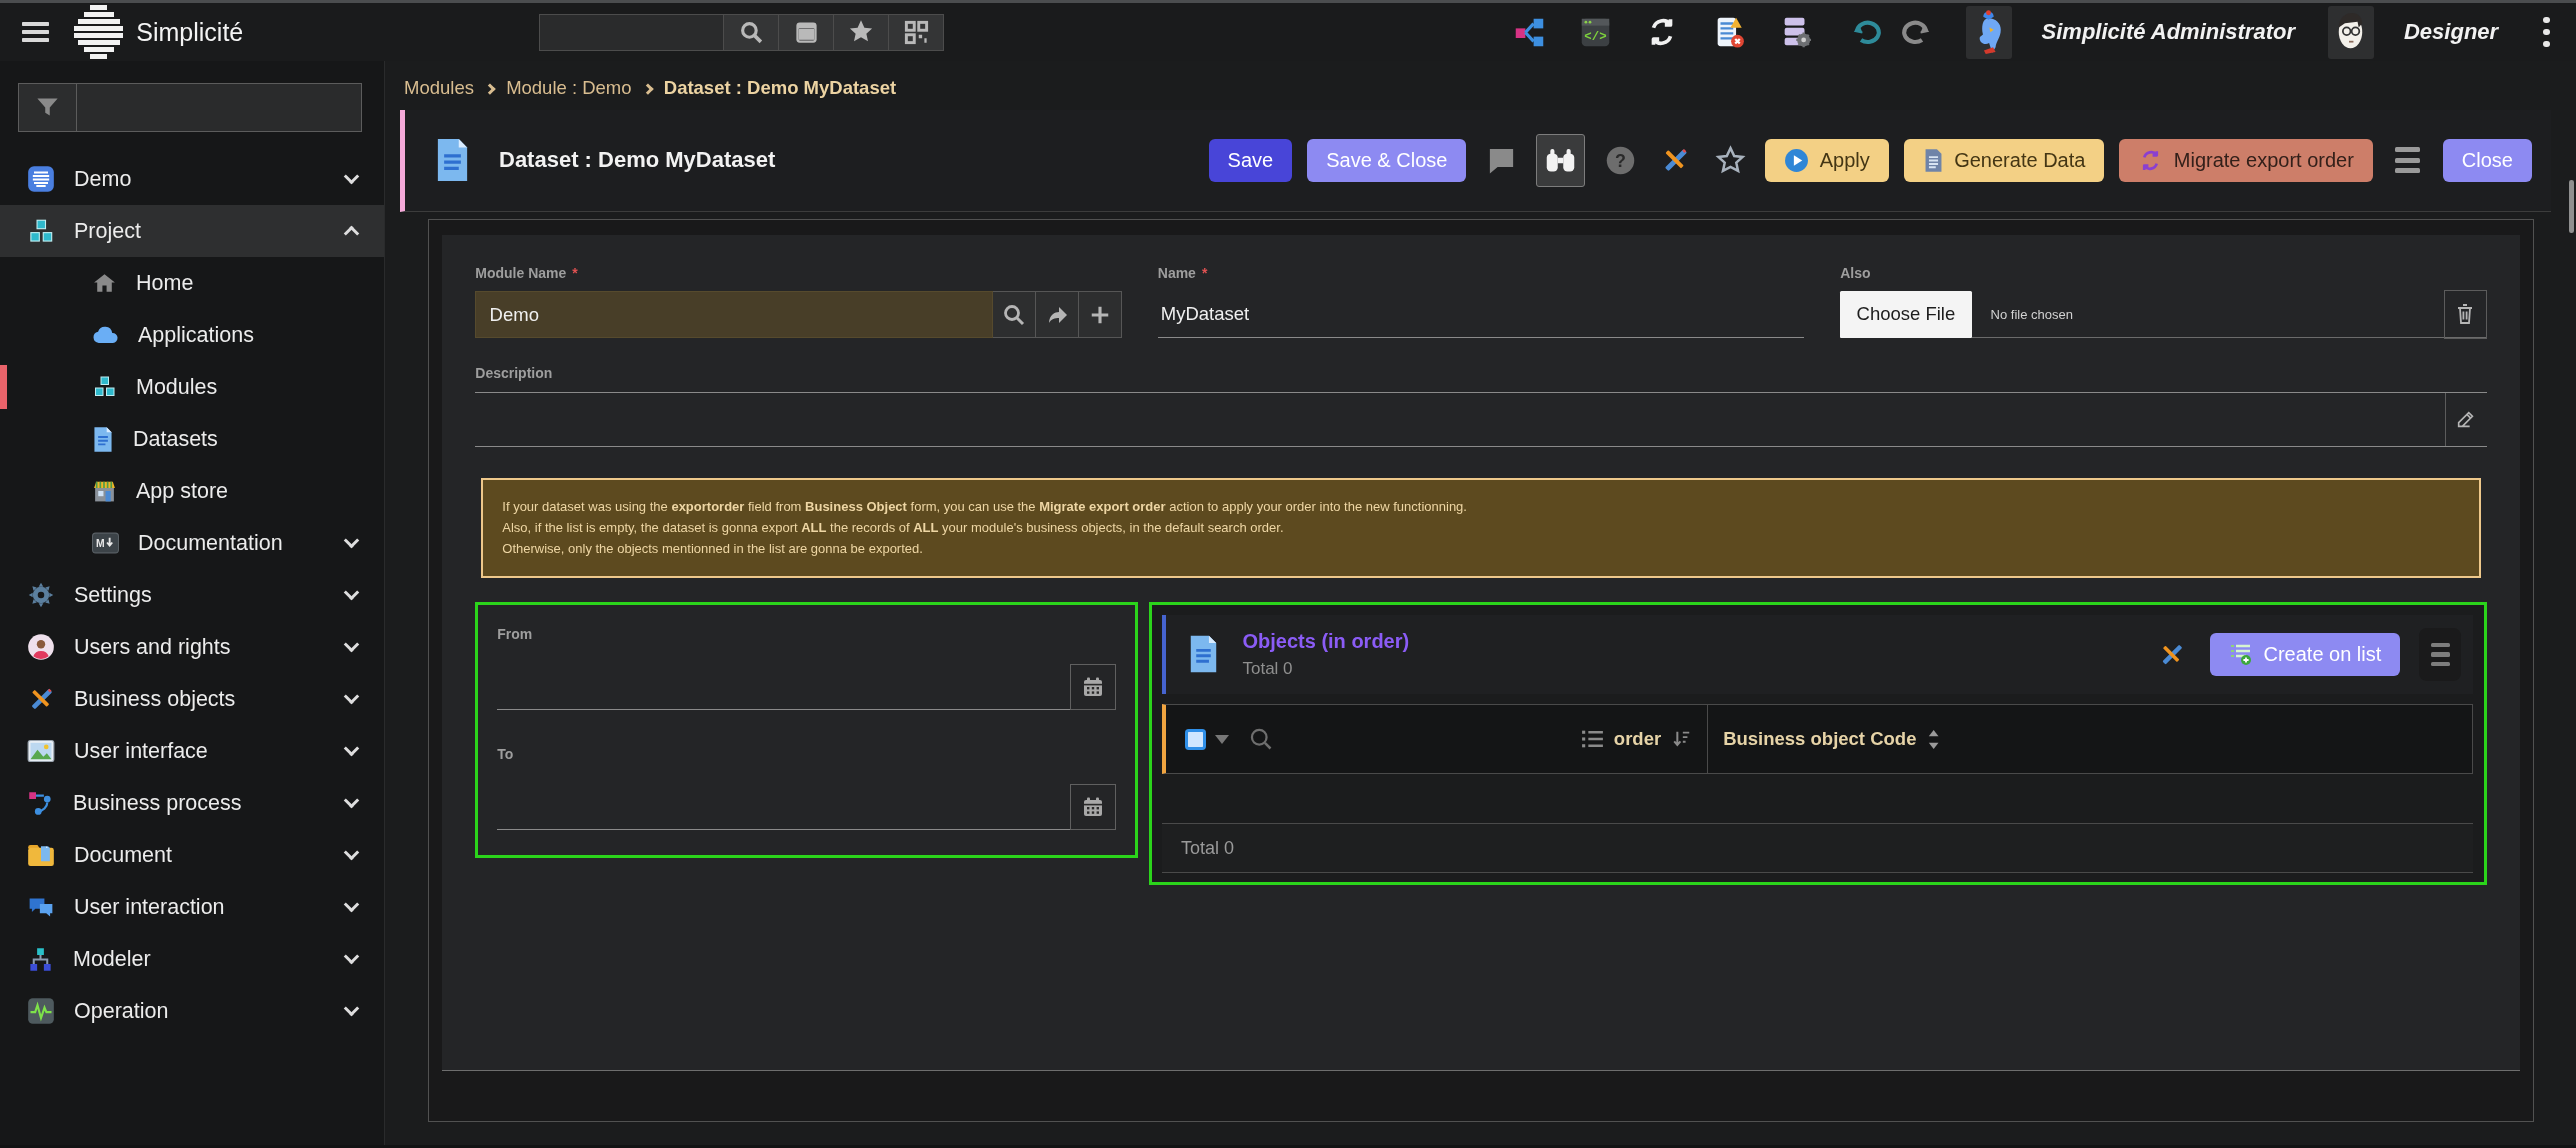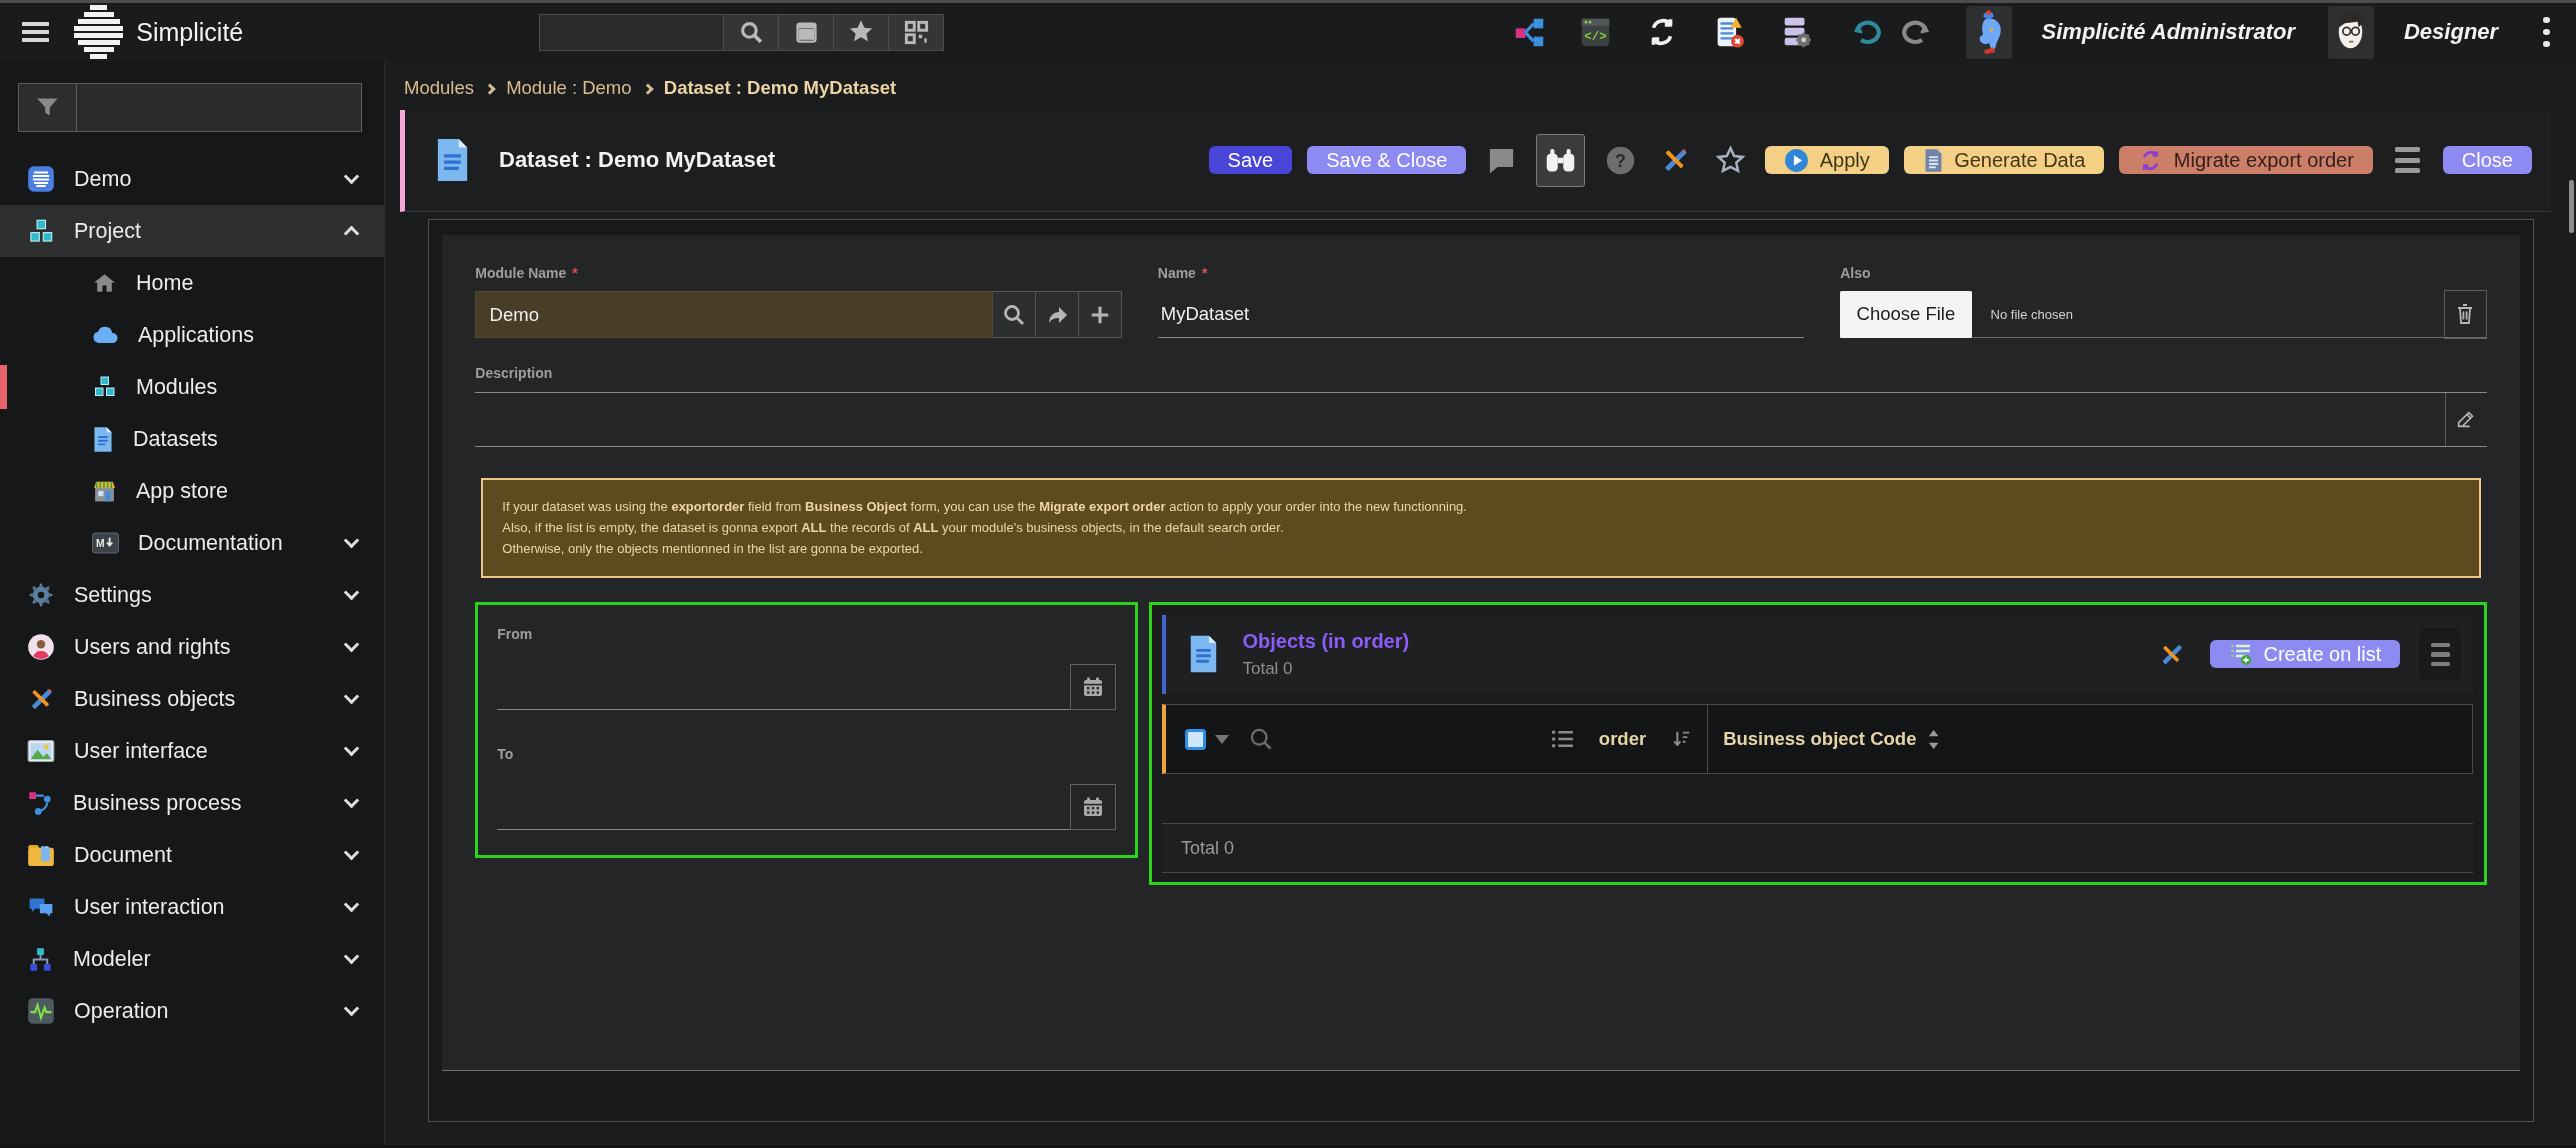--- a/index.html
+++ b/index.html
@@ -60,21 +60,21 @@
   .bc-sep { width:8.2px; height:8.2px; border-right:3px solid #d9bd90;
     border-bottom:3px solid #d9bd90; transform:rotate(-45deg); margin-top:1.5px; }
   .bc-last { font-weight:bold; color:#ecd3a2; }
 
   
   .record-header { margin:0 25px 0 15px; background:#1d1e20; border-left:5.2px solid #f5a9d9;
     border-bottom:0.7px solid #3c3c3c; height:102px; display:flex; align-items:center;
     padding:0 19px 0 28px; gap:15px; }
   .record-title { color:#f2f2f2; font-size:22px; font-weight:bold; margin-left:12px; }
   .actions { margin-left:auto; display:flex; align-items:center; gap:15px; }
-  .btn { height:28px; border:none; border-radius:6px; font-size:20px; padding:0 19px;
+  .btn { height:43px; border:none; border-radius:6px; font-size:20px; padding:0 19px;
     cursor:pointer; display:inline-flex; align-items:center; gap:10.4px;
     font-family:"Liberation Sans", sans-serif; }
   .btn-indigo { background:#4845d8; color:#fff; }
   .btn-peri   { background:#8d8af2; color:#fff; }
   .btn-yellow { background:#f3d085; color:#443614; }
   .btn-salmon { background:#cd7e69; color:#33201a; }
   .tool-ic { width:40px; height:40px; display:flex; align-items:center; justify-content:center;
     cursor:pointer; }
   .tool-ic.raised { background:#3a3b3c; border:0.7px solid #7d7d7d; border-radius:3px;
     width:49px; height:53px; }
@@ -139,21 +139,21 @@
   .obj-table { margin-top:10.4px; border:0.7px solid #4a4a4a; background:#141516;
     border-left:4.4px solid #f0a440; height:70px; display:flex; }
   .cell-a { flex:0 0 41.5%; display:flex; align-items:center; padding:0 15px 0 19px;
     border-right:0.7px solid #4a4a4a; }
   .cell-b { flex:1; display:flex; align-items:center; padding:0 15px; gap:10.4px; }
   .cbx { width:21px; height:21px; border:3px solid #2f8fe8; background:#cfe6ff;
     border-radius:3.7px; cursor:pointer; }
   .cbx-caret { width:0; height:0; border-left:7.4px solid transparent;
     border-right:7.4px solid transparent; border-top:9px solid #777; margin-left:9px;
     cursor:pointer; }
-  .col-order { margin-left:auto; display:flex; align-items:center; gap:24px; }
+  .col-order { margin-left:auto; display:flex; align-items:center; gap:9px; }
   .colhead { color:#e6d3a7; font-size:18.5px; font-weight:bold; }
   .obj-empty { height:49px; }
   .obj-footer { border-top:0.7px solid #4a4a4a; border-bottom:0.7px solid #4a4a4a;
     background:#1e1f20; height:50px; display:flex; align-items:center; padding-left:19px;
     color:#9a9a9a; font-size:18px; }
 
   .vscroll { position:absolute; right:2.2px; top:119px; width:4.4px; height:53px;
     background:#8f8f8f; border-radius:2.2px; }
 </style>
 </head>

